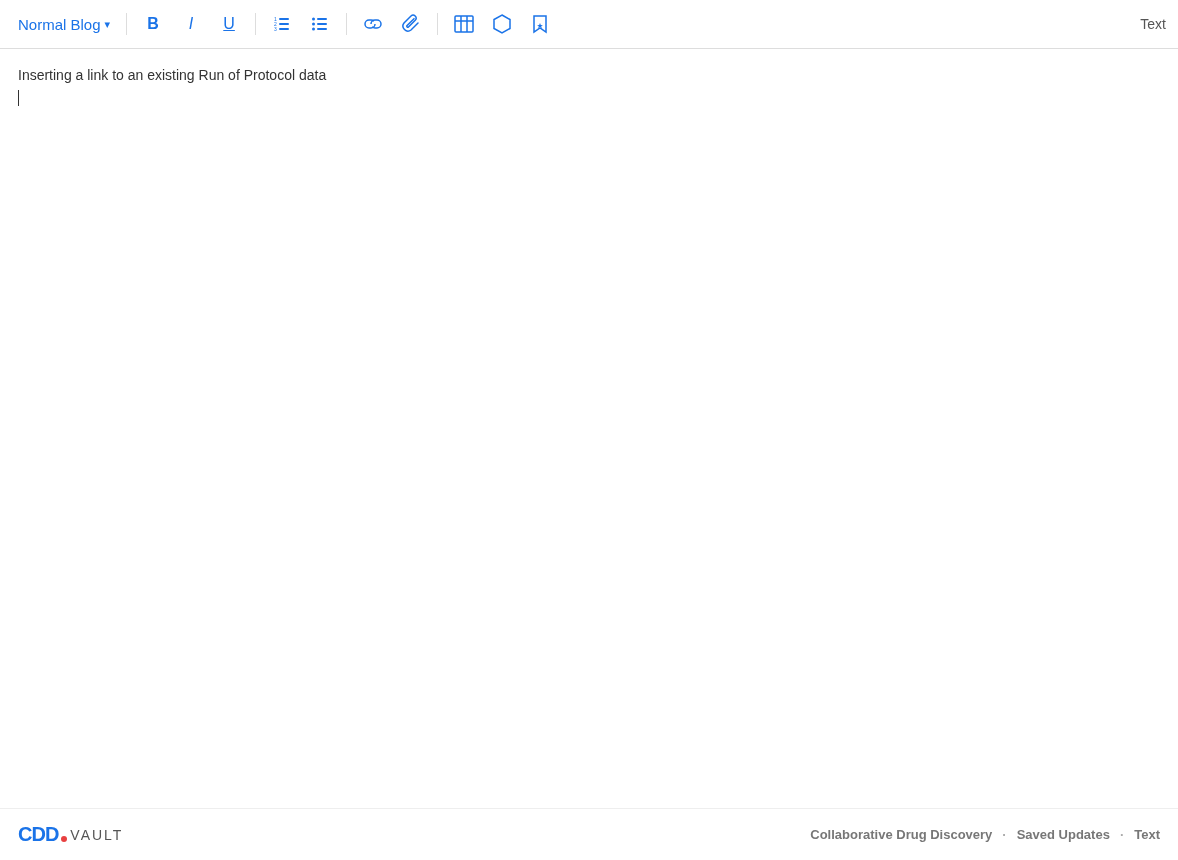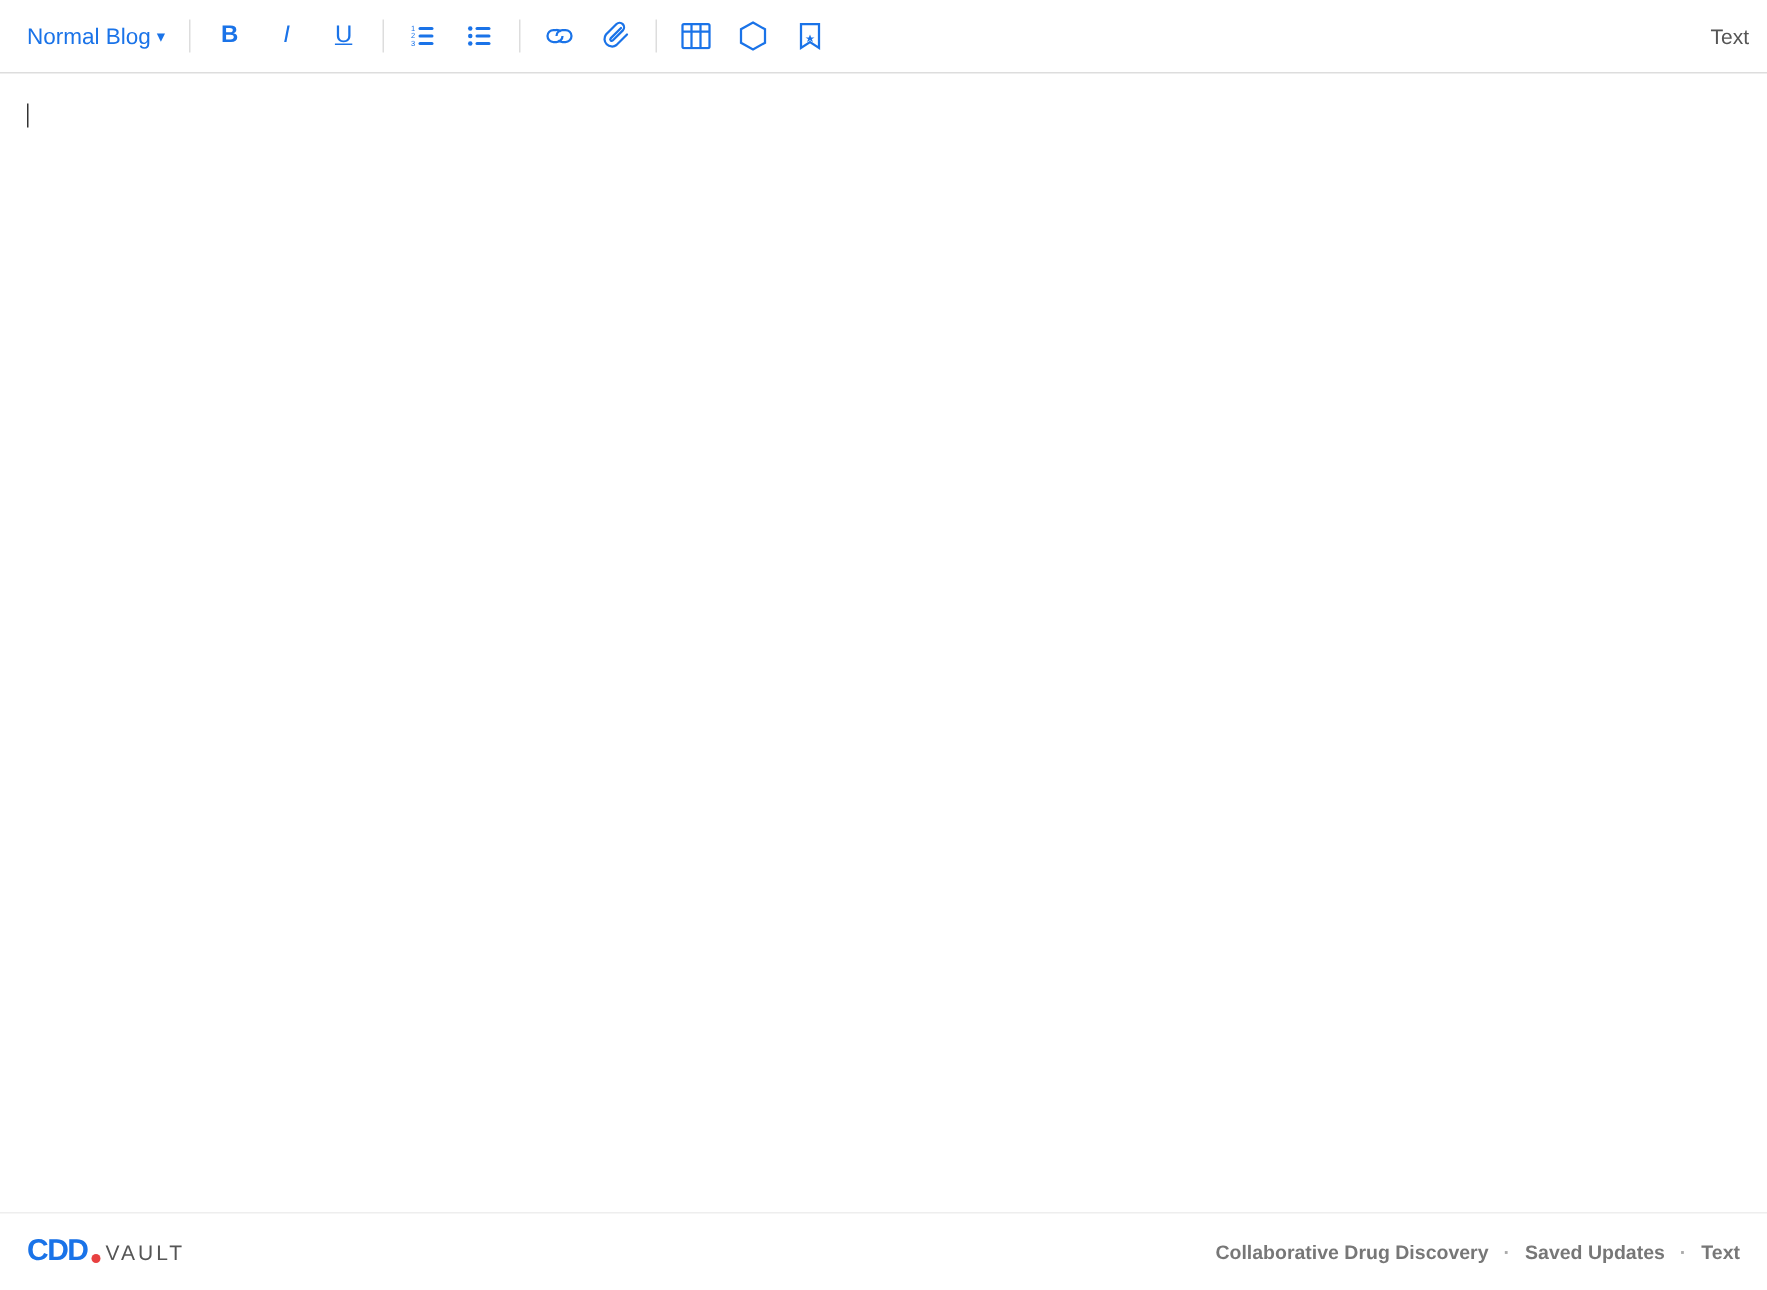--- a/index.html
+++ b/index.html
@@ -272,20 +272,21 @@
     </svg>
   </div>
 
   <div class="spacer"></div>
 
   <span class="saved-status">Text</span>
 </div>
 
 <div class="editor-area">
   <div class="editor-content" contenteditable="true" style="">
+    <div>Inserting a link to an existing Run of Protocol data</div>
     <div class="cursor-line">
       <span class="cursor"></span>
     </div>
   </div>
 </div>
 
 <div class="footer">
   <div class="footer-logo">
     <span class="cdd">CDD</span>
     <span class="dot"></span>

